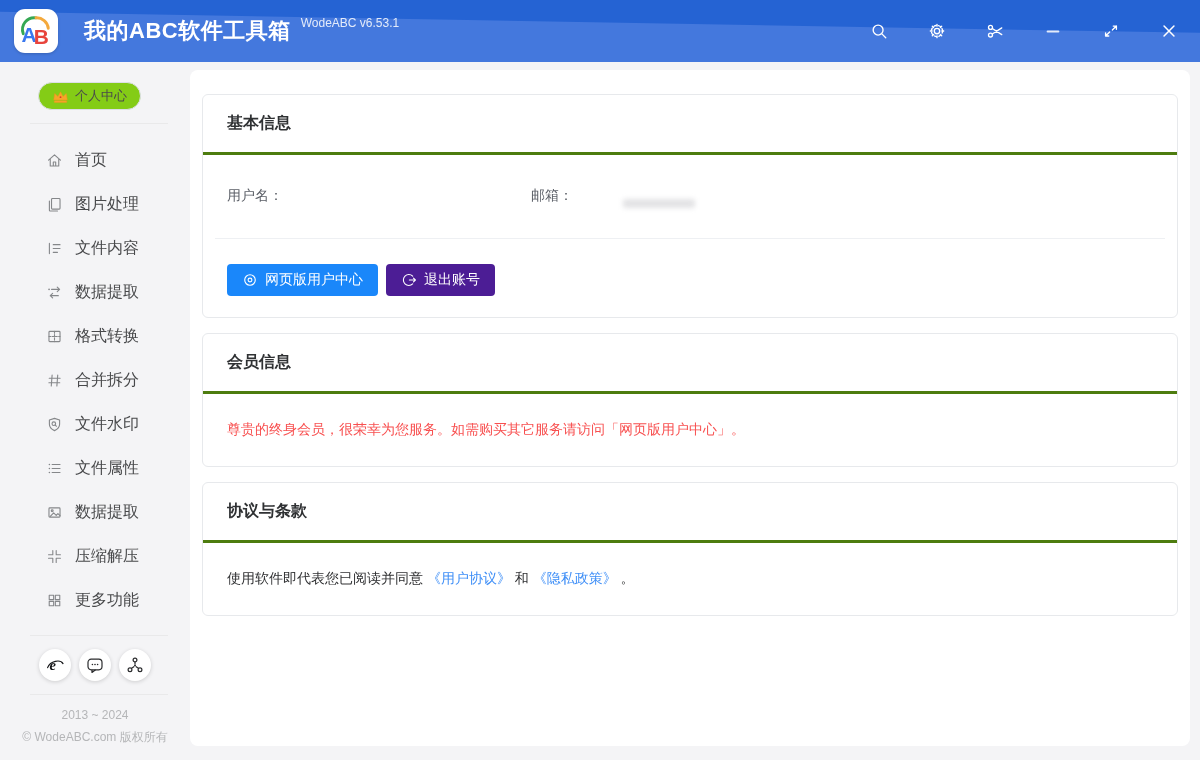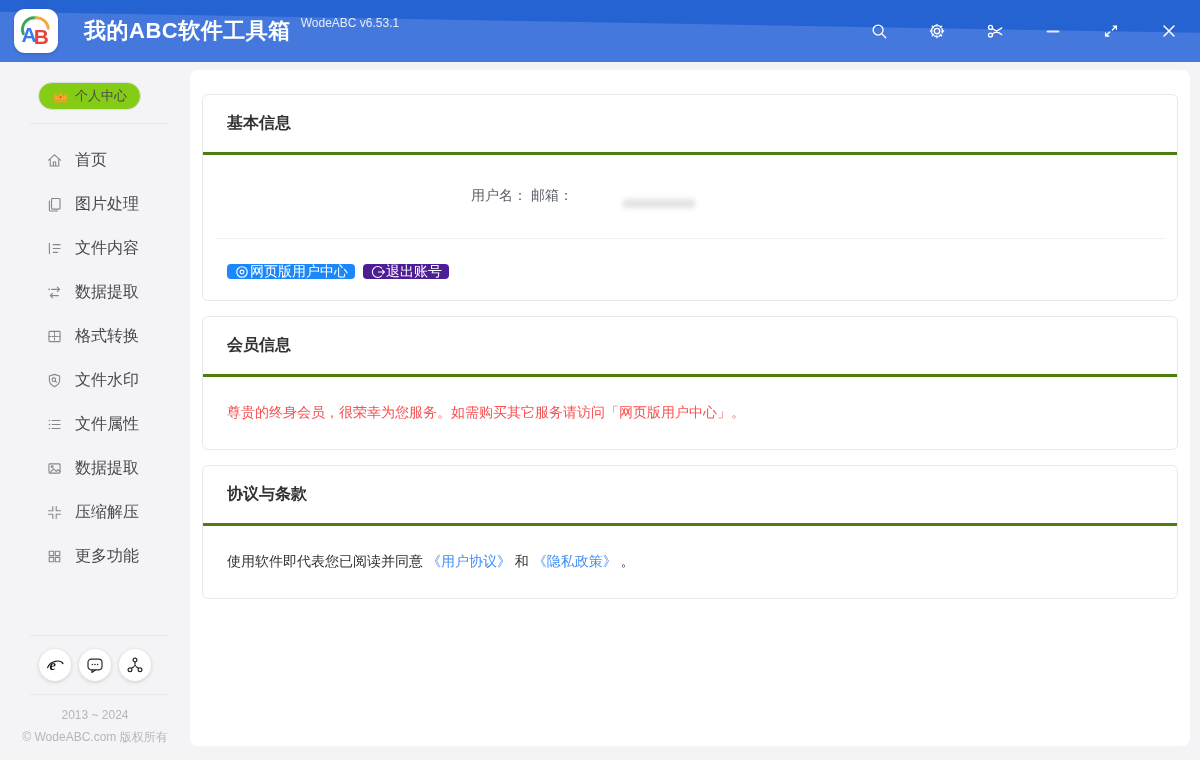--- a/index.html
+++ b/index.html
@@ -45,31 +45,31 @@
     justify-content:center; cursor:pointer; }
   .circle-btn svg { width:20px; height:20px; }
   .copyright { text-align:center; color:#b5b6b8; font-size:12px; line-height:1.85;
     padding:9px 0 12px; }
 
   
   .card { border:1px solid #e7e9ec; border-radius:6px; margin-bottom:15px; background:#fff; }
   .card-header { padding:18px 24px; font-size:16px; font-weight:bold; color:#2f3133;
     border-bottom:3px solid #4d7c0f; }
   .fields-row { display:flex; padding:32px 24px 33px; font-size:14px; color:#5a5e66; }
-  .field { display:flex; align-items:center;justify-content:flex-end; }
+  .field { display:flex; align-items:center; }
   .field-1 { width:304px; }
   .redact-wrap { position:relative; height:16px; margin-left:4px; }
   .redact { background:#d6d6d8; border-radius:2px; filter:blur(2.5px); }
   .redact.u { width:88px; height:15px; }
   .redact.e1 { width:120px; height:15px; }
   .redact.e2 { position:absolute; left:46px; top:11px; width:72px; height:9px; background:#e3e3e5; }
   .inner-divider { border-top:1px solid #eef0f3; margin:0 12px; }
   .btn-row { padding:25px 24px 21px; display:flex; gap:8px; }
-  .btn { height:15px; border:none; border-radius:4px; color:#fff; font-size:14px;
-    font-family:inherit; display:flex; align-items:center; padding:0 7px; cursor:pointer; }
+  .btn { height:32px; border:none; border-radius:4px; color:#fff; font-size:14px;
+    font-family:inherit; display:flex; align-items:center; gap:7px; padding:0 15px; cursor:pointer; }
   .btn svg { width:16px; height:16px; stroke:#fff; fill:none; stroke-width:1.4;
     stroke-linecap:round; stroke-linejoin:round; }
   .btn-primary { background:#1a87fa; }
   .btn-danger  { background:#4c1d95; }
   .member-body { padding:27px 24px; font-size:14px; color:#f85050; }
   .terms-body  { padding:27px 24px; font-size:14px; color:#303133; }
   .terms-body a { color:#3f8ff7; text-decoration:none; cursor:pointer; }
 </style>
 </head>
 <body>
@@ -166,20 +166,26 @@
           </svg>
         <span>数据提取</span>
       </div>
       <div class="menu-item">
         <svg viewBox="0 0 20 20">
             <rect x="3.5" y="4" width="13" height="12" rx="1"></rect>
             <path d="M10,4 V16" stroke-dasharray="2.2 1.6"></path>
             <path d="M3.5,10 H16.5" stroke-dasharray="2.2 1.6"></path>
           </svg>
         <span>格式转换</span>
+      </div>
+      <div class="menu-item">
+        <svg viewBox="0 0 20 20">
+            <path d="M7.2,3.5 L6.2,16.5 M13.8,3.5 L12.8,16.5 M3.8,7.4 H16.6 M3.4,12.6 H16.2"></path>
+          </svg>
+        <span>合并拆分</span>
       </div>
       <div class="menu-item">
         <svg viewBox="0 0 20 20">
             <path d="M10,2.8 L16,4.8 V9.8 C16,13.4 13.4,15.8 10,17.2 C6.6,15.8 4,13.4 4,9.8 V4.8 Z"></path>
             <circle cx="9.2" cy="9" r="2.1"></circle>
             <path d="M10.7,10.5 L12.3,12.1"></path>
           </svg>
         <span>文件水印</span>
       </div>
       <div class="menu-item">

